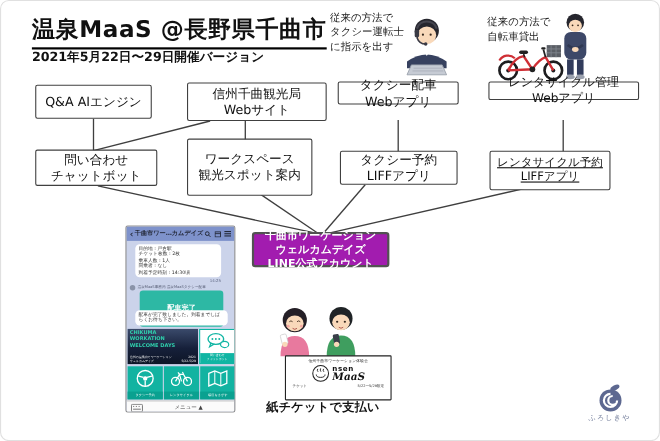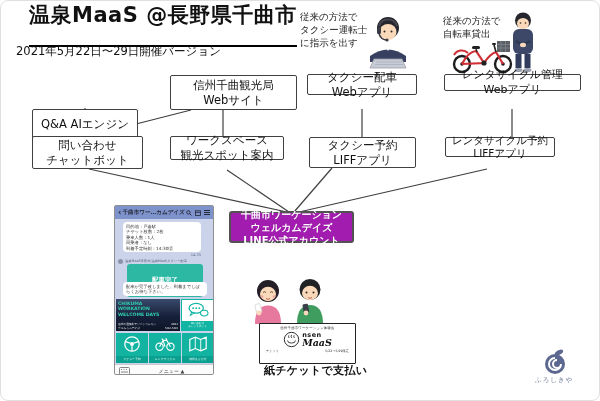--- a/index.html
+++ b/index.html
@@ -5,39 +5,39 @@
   * { margin:0; padding:0; box-sizing:border-box; }
   html,body { background:#fff; }
   .stage {
     position:relative; width:600px; height:401px; background:#ffffff;
     font-family:"DejaVu Sans","Liberation Sans",sans-serif; color:#111;
     border:1px solid #e0e0e0; border-radius:8px; overflow:hidden;
   }
   .abs { position:absolute; }
 
   .page-title {
-    left:28px; top:0; font-size:21px; font-weight:800; letter-spacing:.5px;
-    border-bottom:2.5px solid #000; padding-bottom:16px;
-  }
-  .page-subtitle { left:15px; top:43px; font-size:11.5px; font-weight:400; }
+    left:28px; top:12px; font-size:21px; font-weight:800; letter-spacing:.5px;
+    border-bottom:2.5px solid #000; padding-bottom:2px;
+  }
+  .page-subtitle { left:28px; top:43px; font-size:11.5px; font-weight:700; }
 
   .node {
     background:#fff; border:1.3px solid #404040; border-radius:2px;
     display:flex; align-items:center; justify-content:center; text-align:center;
     font-size:11.5px; font-weight:500; line-height:1.28; color:#111;
     white-space:pre-line; z-index:2;
   }
-  #bx-qa        { left:31px;  top:76px;  width:106px; height:31px;margin-top:32px; }
+  #bx-qa        { left:31px;  top:76px;  width:106px; height:31px; }
   #bx-site      { left:169px; top:74px;  width:127px; height:35px; }
   #bx-taxi-web  { left:306px; top:73px;  width:110px; height:21px; }
   #bx-cycle-web { left:443px; top:73px;  width:137px; height:17px; font-size:11px; }
   #bx-chatbot   { left:31px;  top:135px; width:111px; height:33px; }
-  #bx-workspace { left:169px; top:135px; width:114px; height:24px; }
+  #bx-workspace { left:169px; top:125px; width:114px; height:52px; }
   #bx-taxi-liff { left:308px; top:136px; width:107px; height:31px; }
-  #bx-cycle-liff{ left:444px; top:136px; width:110px; height:20px; font-size:10.5px; }
+  #bx-cycle-liff{ left:444px; top:136px; width:110px; height:36px; font-size:10.5px;text-decoration:underline; }
 
   #hub {
     left:228px; top:210px; width:125px; height:32px; z-index:2;
     background:#a21caf; border:2px solid #525252; border-radius:3px;
     color:#fff; font-size:10px; font-weight:700; line-height:1.3;
     display:flex; align-items:center; justify-content:center; text-align:center;
     white-space:pre-line; text-shadow:0 0 1px rgba(0,0,0,.15);
   }
 
   .note { font-size:9.5px; line-height:1.35; font-weight:500; color:#222; white-space:pre-line; z-index:2; }
@@ -92,21 +92,21 @@
   
   #ticket { left:258px; top:322px; width:97px; height:41px; background:#fff;
     border:1.5px solid #222; border-radius:1px; z-index:2; }
   .tk-head { margin-top:2px; text-align:center; font-size:3.4px; color:#222; letter-spacing:.2px; }
   .tk-brand { display:flex; align-items:center; justify-content:center; gap:2px; margin-top:1px; }
   .tk-o { line-height:0; }
   .tk-txt .t1 { font-size:6.5px; font-weight:700; letter-spacing:.5px; color:#111; }
   .tk-txt .t2 { font-size:9.5px; font-weight:700; font-style:italic;
     font-family:"DejaVu Serif","Liberation Serif",serif; margin-top:-2px; color:#111; }
   .tk-foot { display:flex; justify-content:space-between; padding:0 6px; font-size:3.2px; color:#333; margin-top:1px; }
-  #pay-caption { left:263px; top:362px; width:110px; font-size:11px; font-weight:700; letter-spacing:.3px; z-index:2; }
+  #pay-caption { left:241px; top:362px; width:110px; font-size:11px; font-weight:700; letter-spacing:.3px; z-index:2; }
 
   #furo-label { left:534px; top:375px; width:44px; font-size:6.5px; letter-spacing:1px; color:#707b99; z-index:2; }
 </style>
 </head>
 <body>
 
 <div class="stage">
 
   <svg id="connectors" class="abs" width="600" height="401">
     <g stroke="#3f3f3f" stroke-width="1.2">

